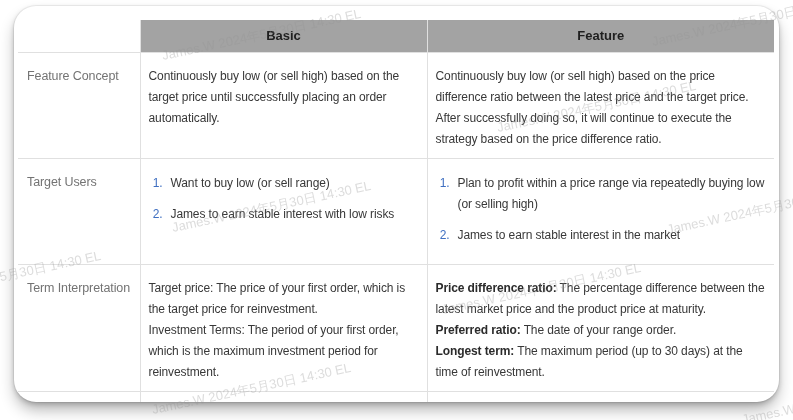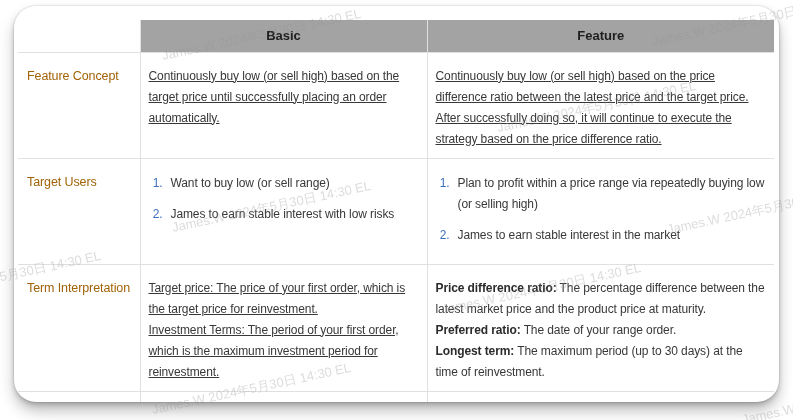--- a/index.html
+++ b/index.html
@@ -53,32 +53,32 @@
   .cmp th.corner { background: #ffffff; }
 
   .cmp td {
     font-size: 12px;
     line-height: 21px;
     letter-spacing: -0.1px;
     color: #383838;
     padding: 13px 8px 8px 8px;
   }
   .cmp td.lbl {
-    color: #a16207;
+    color: #737373;
     font-size: 12.5px;
     padding-left: 9px;
   }
   .cmp td.c3 { padding-right: 6px; }
 
   .r1 td { height: 94px; }
   .r2 td { height: 78px; }
   .r3 td { height: 104px; }
   .r4 td { height: 71px; }
 
-  .para { margin: 0; text-decoration: underline; }
+  .para { margin: 0; }
 
   ol.nlist { list-style: none; margin: 1px 0 0 0; padding: 0; }
   ol.nlist li { display: flex; margin: 0 0 10px 0; }
   ol.nlist .num {
     color: #3f6fc1;
     min-width: 14px;
     margin-right: 8px;
     text-align: right;
     flex: 0 0 auto;
   }

